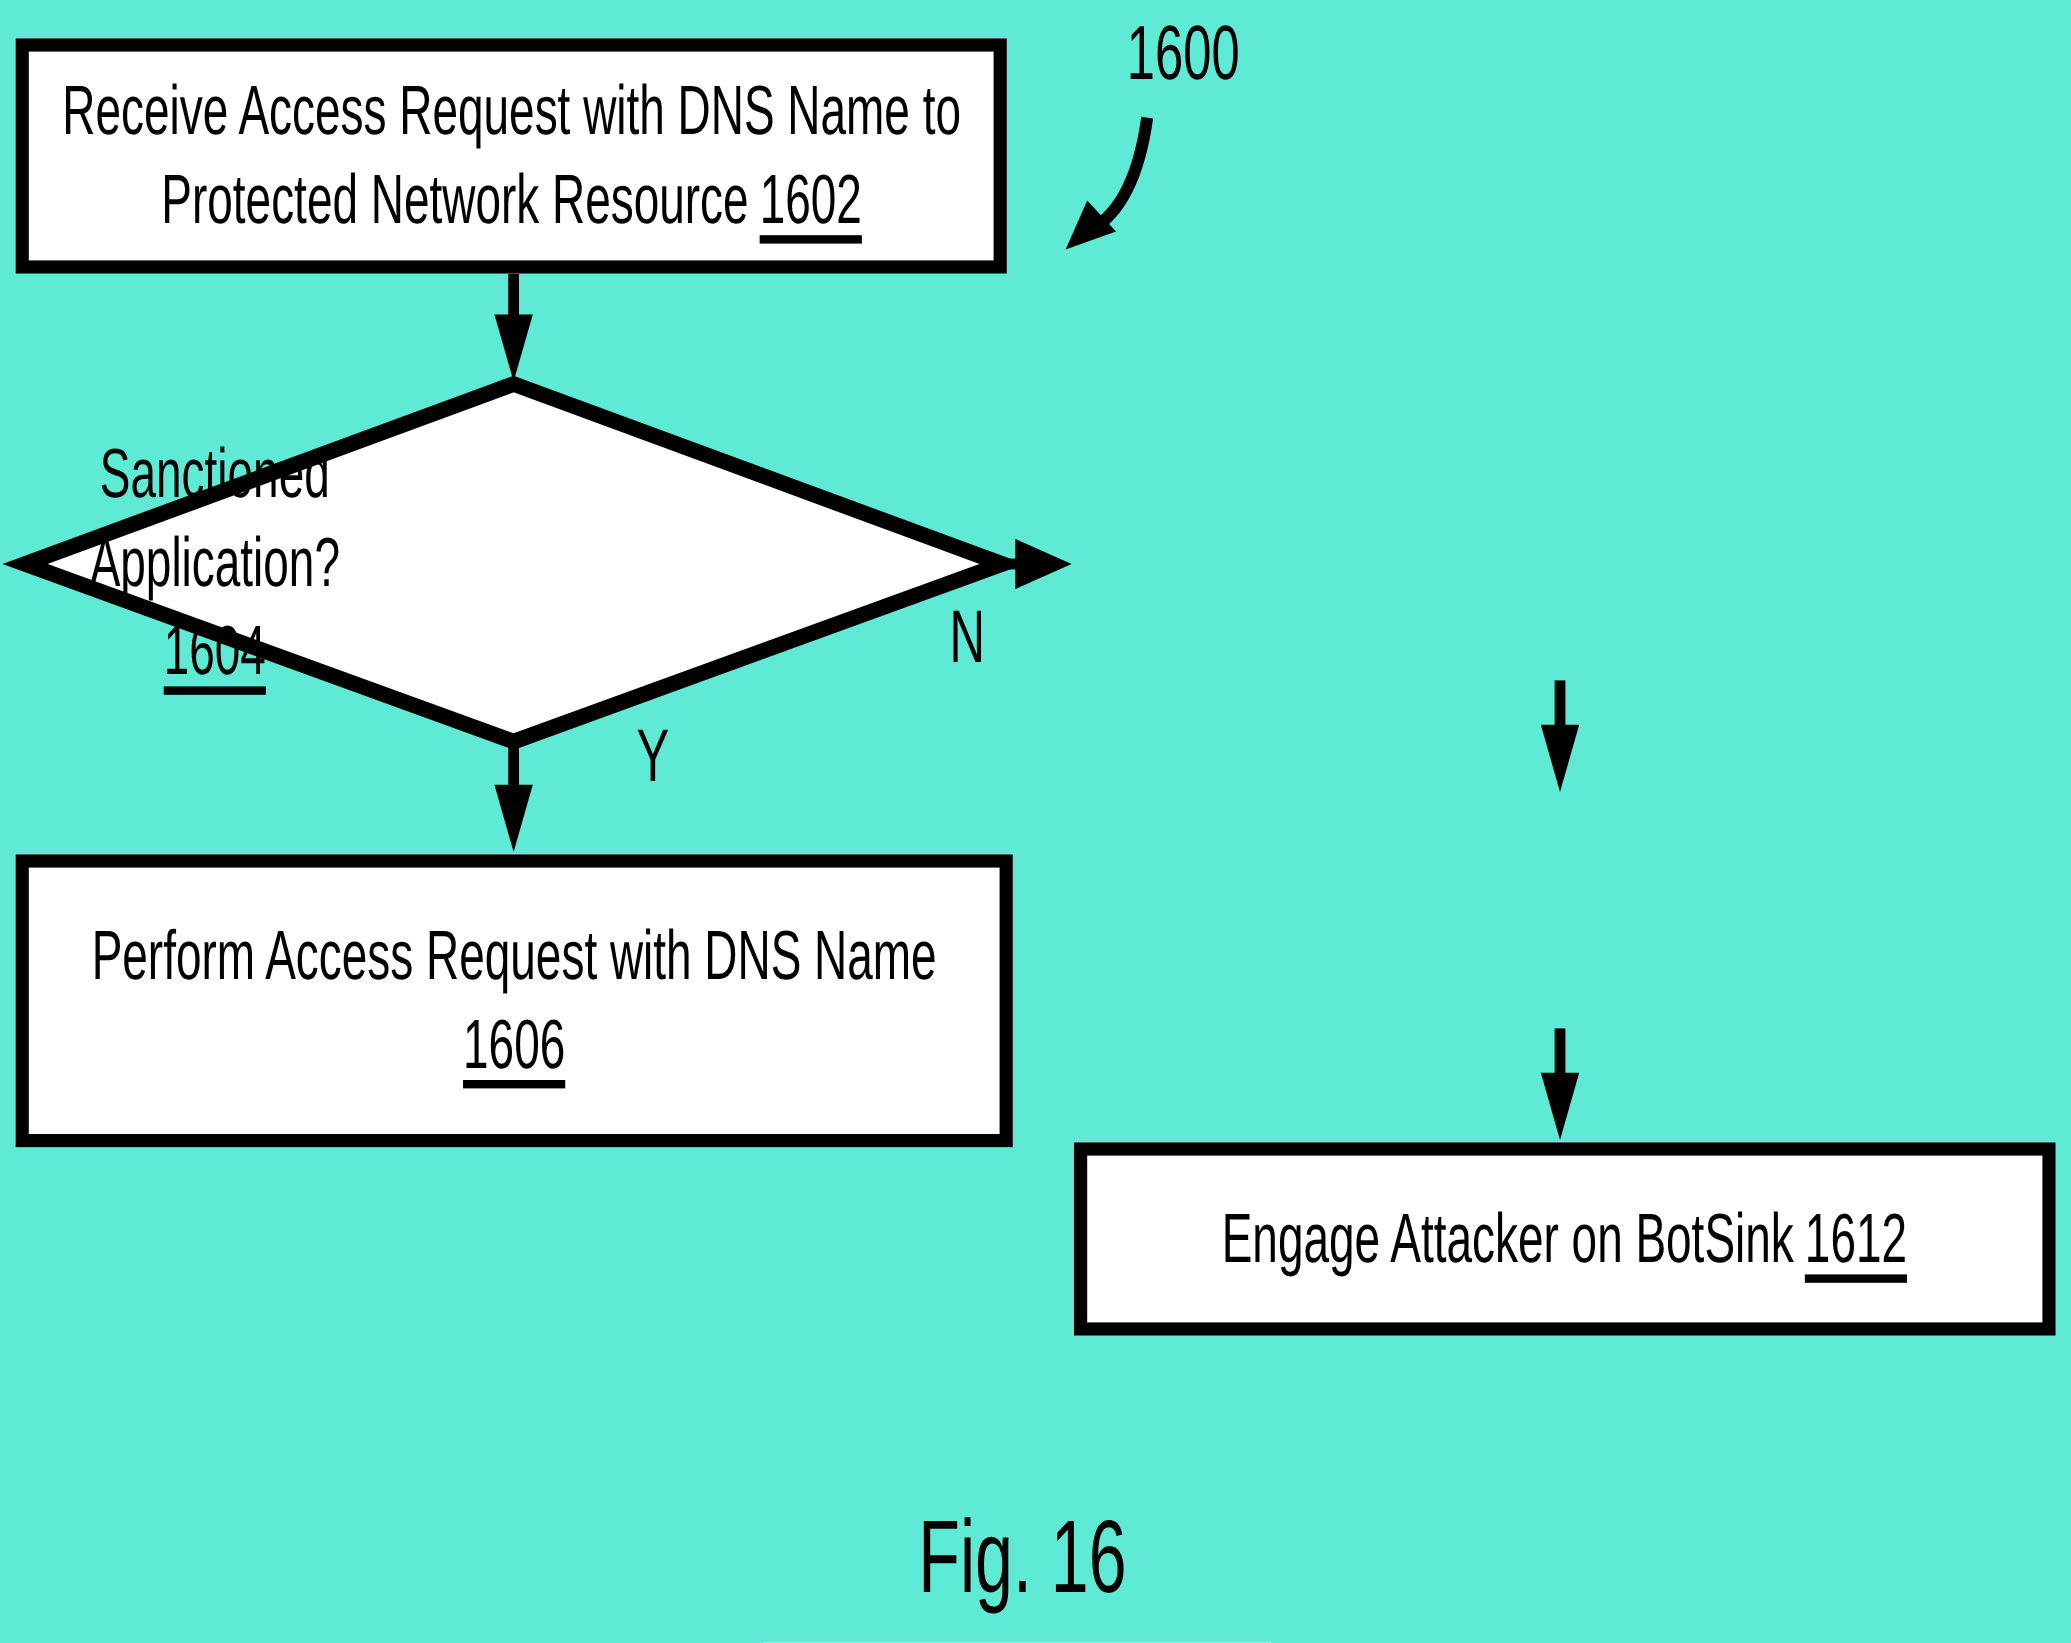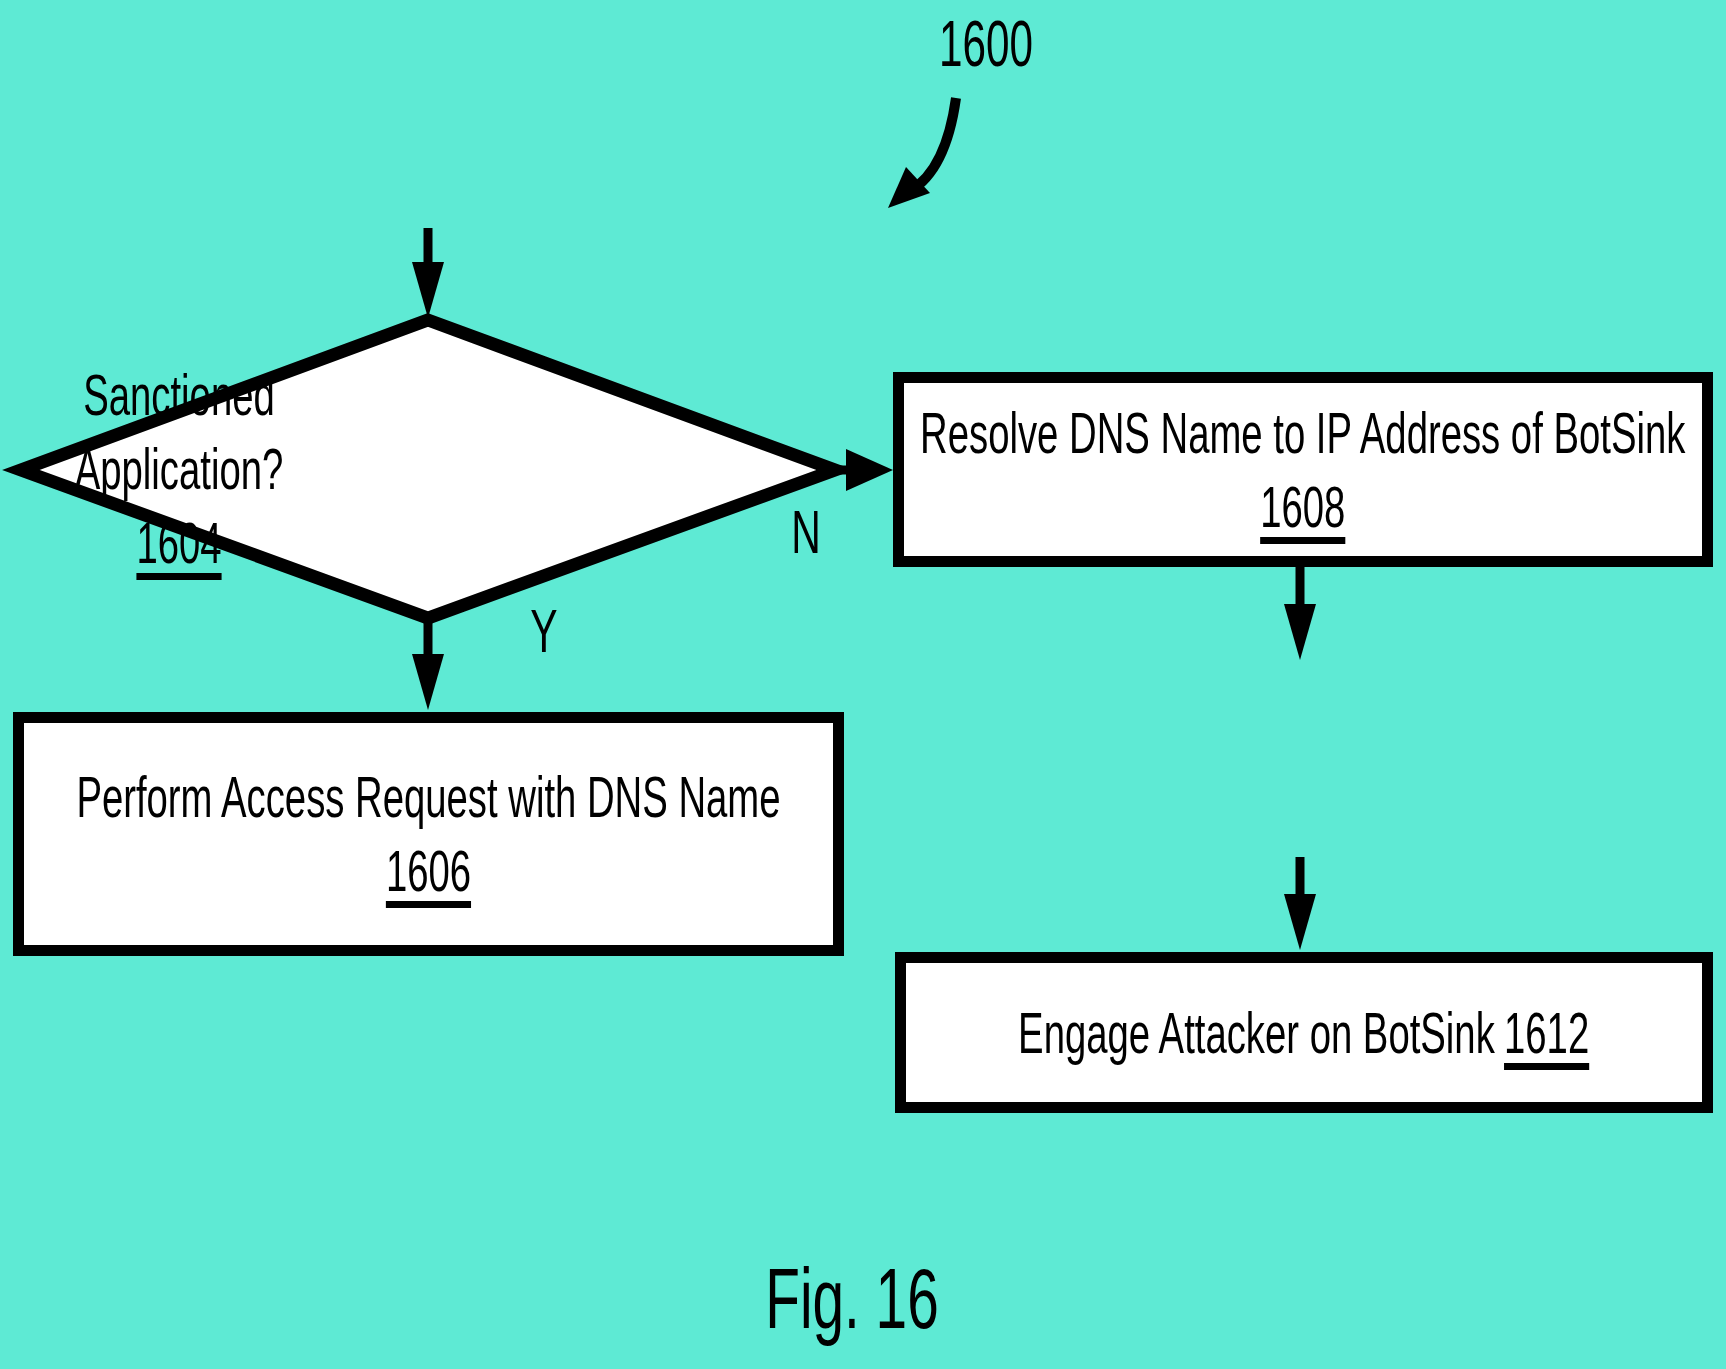--- a/index.html
+++ b/index.html
@@ -89,20 +89,30 @@
     <g>
       <path d="M 956 98 Q 946 170 910 191" fill="none" stroke="#000000" stroke-width="10"></path>
       <polygon points="888,208 930,193 906,167" fill="#000000"></polygon>
     </g>
   </svg>
 
   <div class="floating fig-ref" style="left:986px;top:44px;">
     <span class="inner">1600</span>
   </div>
 
+  <div class="node" style="left:13px;top:32px;width:826px;height:196px;">
+    <div class="txt">
+      <div class="line">
+        <span>Receive Access Request with DNS Name to</span>
+      </div>
+      <div class="line">
+        <span>Protected Network Resource</span><span class="ref">1602</span>
+      </div>
+    </div>
+  </div>
 
   <div class="diamond-text">
     <div class="txt">
       <div class="line">
         <span>Sanctioned</span>
       </div>
       <div class="line">
         <span>Application?</span>
       </div>
       <div class="line">
@@ -111,30 +121,20 @@
     </div>
   </div>
 
   <div class="floating branch-label" style="left:806px;top:531px;">
     <span class="inner">N</span>
   </div>
   <div class="floating branch-label" style="left:544px;top:630px;">
     <span class="inner">Y</span>
   </div>
 
-  <div class="node" style="left:893px;top:372px;width:820px;height:195px;">
-    <div class="txt">
-      <div class="line">
-        <span>Resolve DNS Name to IP Address of BotSink</span>
-      </div>
-      <div class="line">
-        <span class="ref">1608</span>
-      </div>
-    </div>
-  </div>
 
   <div class="node" style="left:13px;top:712px;width:831px;height:244px;">
     <div class="txt">
       <div class="line">
         <span>Perform Access Request with DNS Name</span>
       </div>
       <div class="line">
         <span class="ref">1606</span>
       </div>
     </div>

